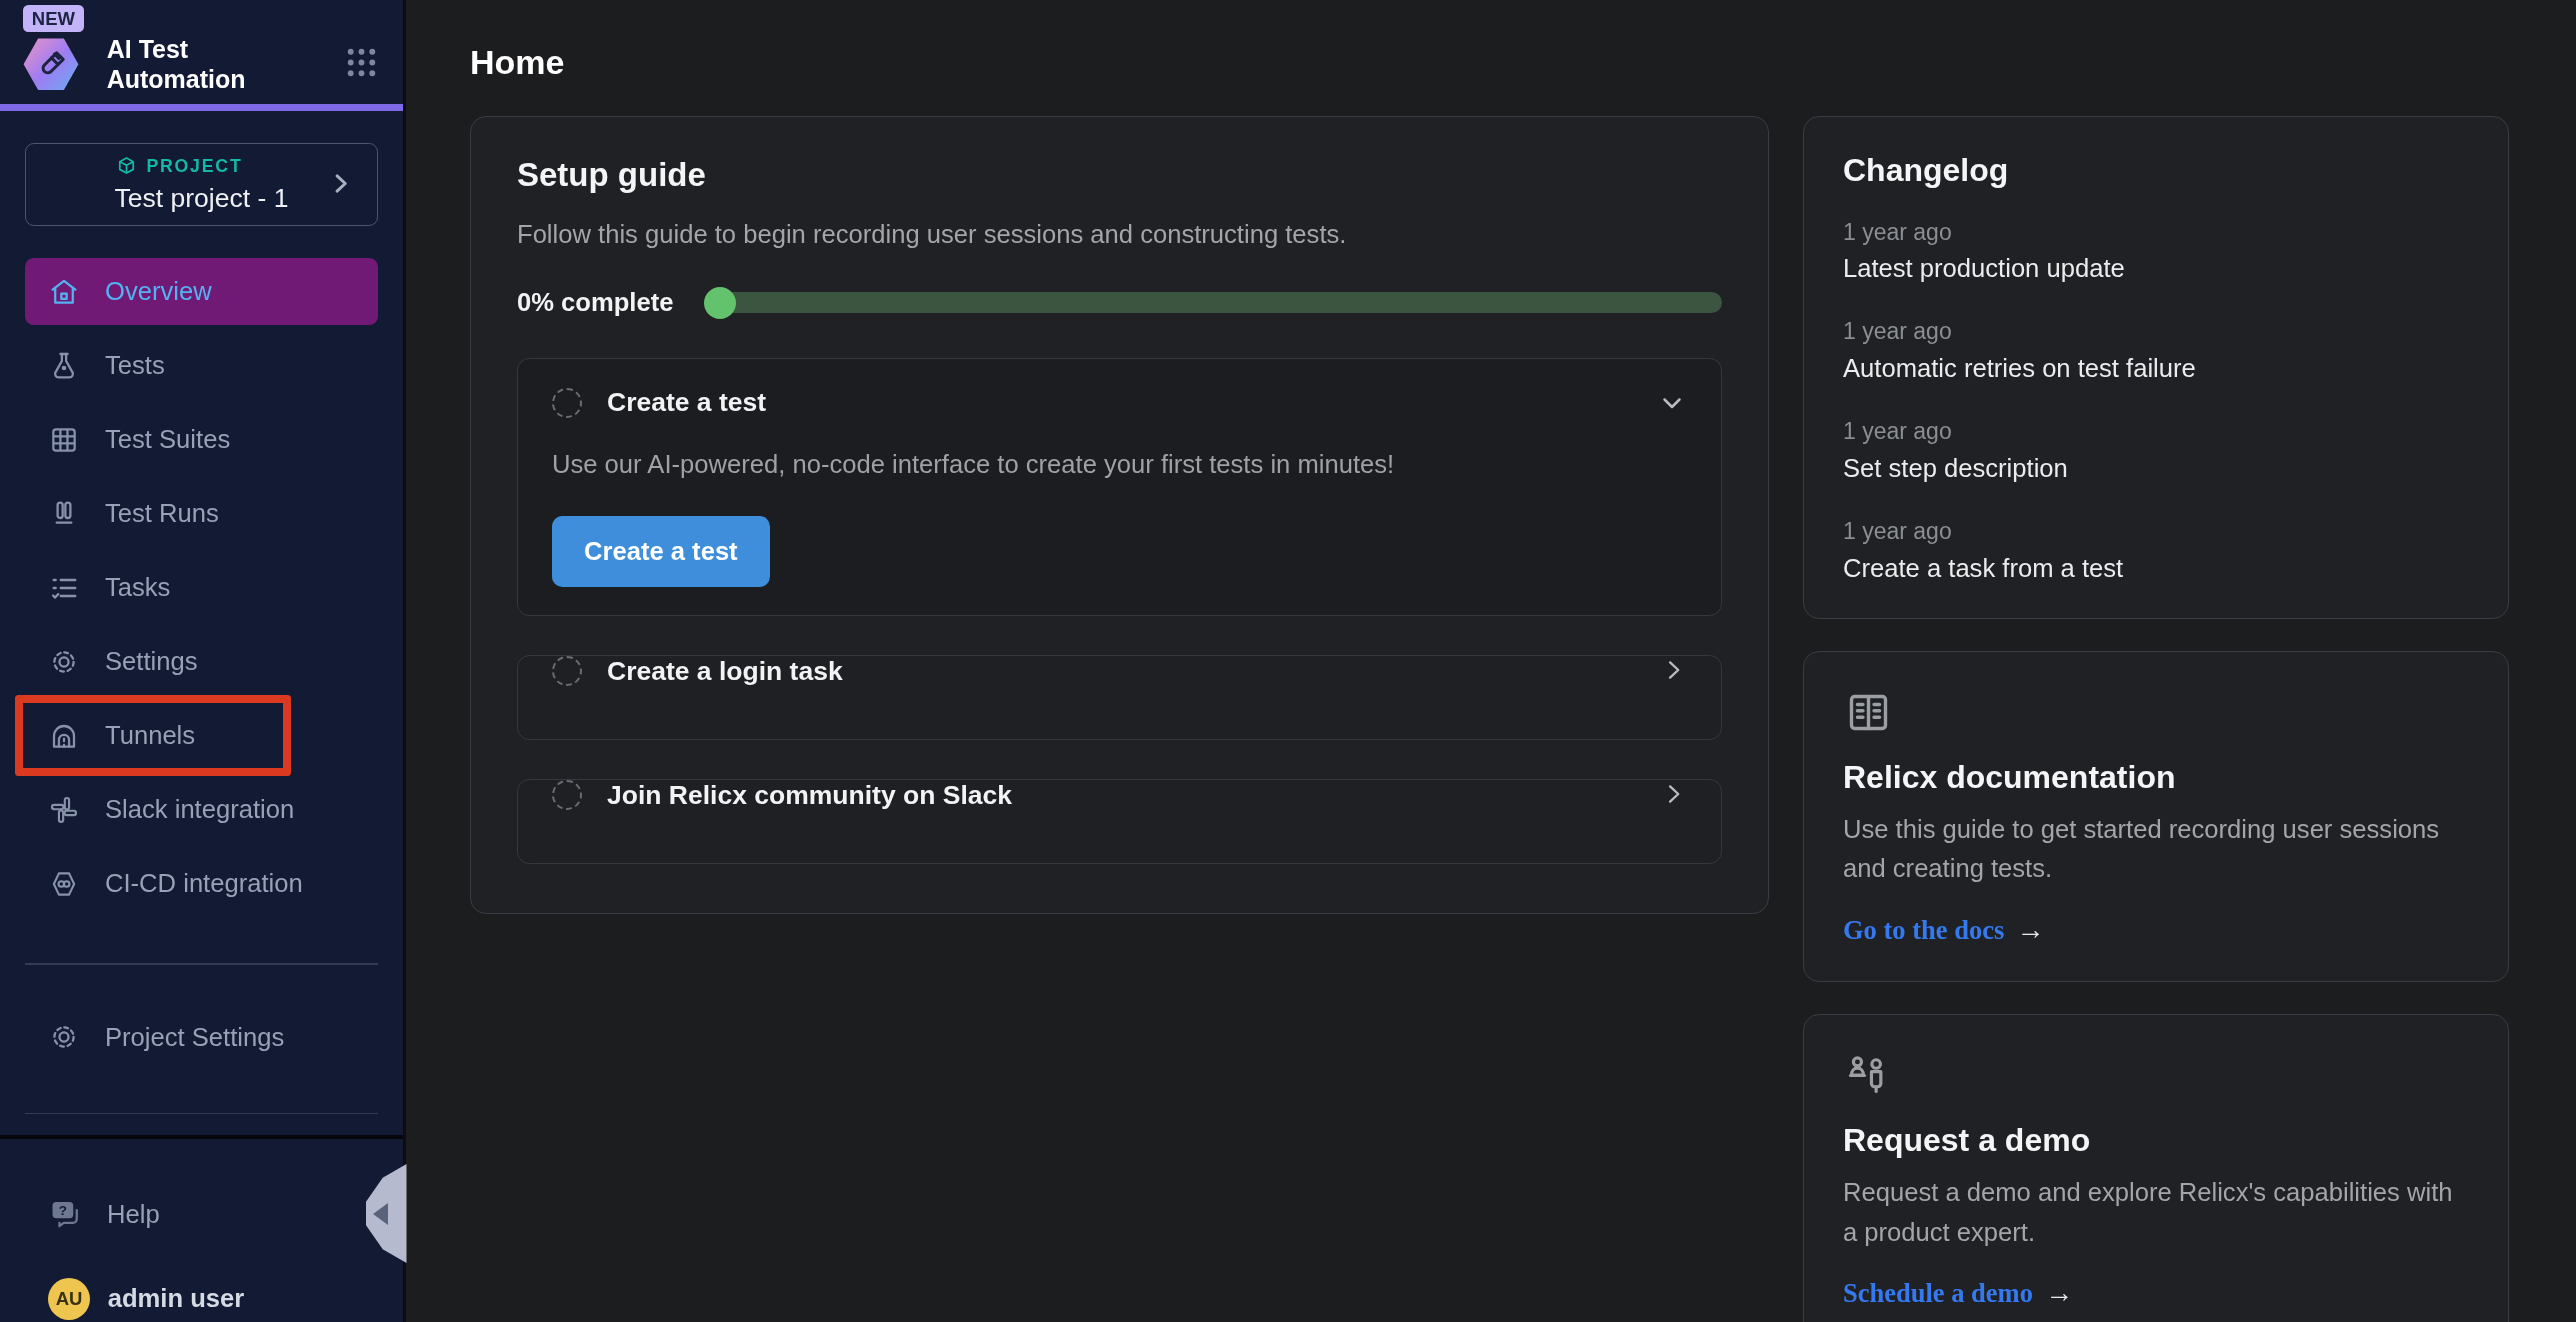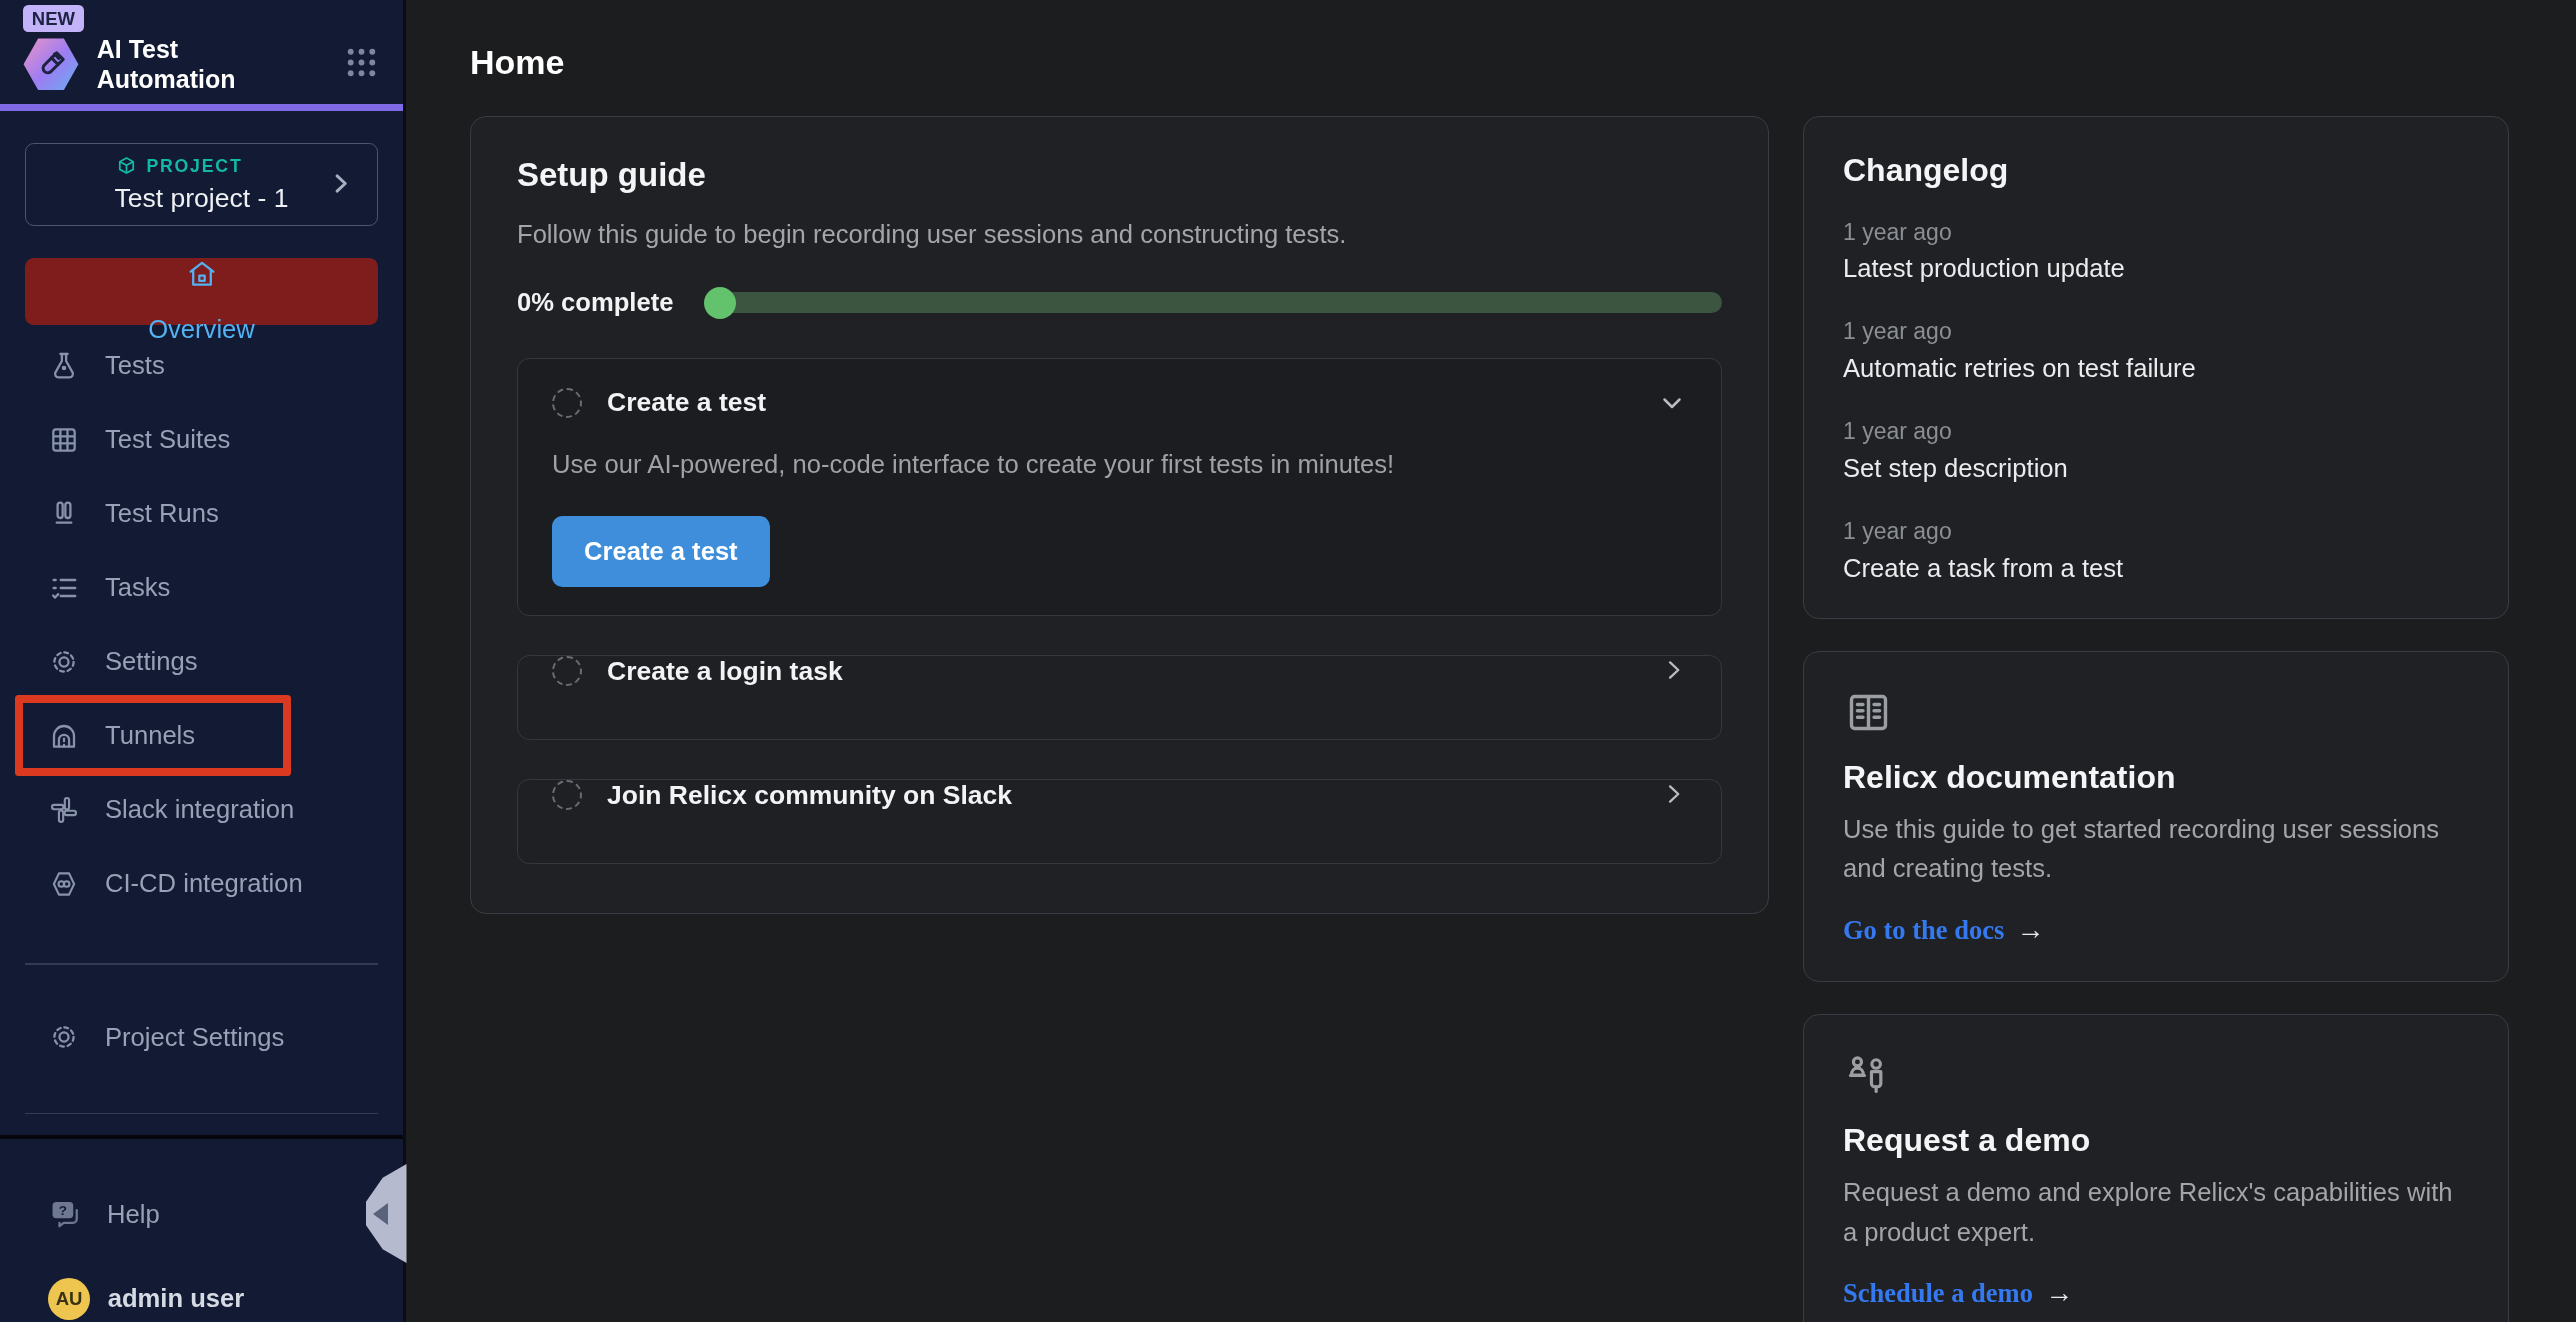--- a/index.html
+++ b/index.html
@@ -16,21 +16,21 @@
     width: 406px; min-width: 406px; height: 100%;
     background: #121b33; position: relative;
     border-right: 3.5px solid #0b0d12;
     display: flex; flex-direction: column;
   }
   .logo-block { padding: 5.3px 23px 0 23px; border-bottom: 7px solid #8069e6; height: 117px; }
   .new-badge {
     display: inline-block; background: #c3b4fa; color: #1d2442;
     font-size: 18.5px; font-weight: bold; padding: 2.6px 8.8px; border-radius: 5.3px;
   }
-  .logo-row { display: flex; align-items: center; margin-top: 1.8px; }
+  .logo-row { display: flex; align-items: center; margin-top: 1.8px; gap: 10px; }
   .hexlogo {
     width: 56px; height: 56px; flex: none;
     background: linear-gradient(135deg, #ef95c4 0%, #9d7df2 52%, #67aef2 100%);
     clip-path: polygon(27% 4%, 73% 4%, 99% 50%, 73% 96%, 27% 96%, 1% 50%);
     display: flex; align-items: center; justify-content: center;
   }
   .hexlogo svg { width: 35px; height: 35px; }
   .app-title { font-size: 25px; font-weight: bold; color: #ffffff; line-height: 1.2; margin-left: 17.7px; width: 150px; }
   .apps-grid { margin-left: auto; color: #7d87a1; }
   .project-box {
@@ -44,21 +44,21 @@
   .project-label { font-size: 17.7px; font-weight: bold; letter-spacing: 1.8px; }
   .project-name { font-size: 26.5px; color: #eef0f4; margin-top: 5.3px; }
   .project-chevron { position: absolute; right: 23px; top: 50%; transform: translateY(-50%); color: #a7aec0; }
   .nav { padding: 8.8px 25px 0 25px; }
   .nav-item {
     height: 67px; margin-bottom: 7px; border-radius: 8.8px;
     display: flex; align-items: center; gap: 25px; padding: 0 23px;
     color: #98a1b6; font-size: 25.6px; cursor: pointer; position: relative;
   }
   .nav-item .ic { color: #8893aa; display: flex; }
-  .nav-item.active { background: #7f1d1d; color: #54b1f2; flex-direction: column; }
+  .nav-item.active { background: #701a75; color: #54b1f2; }
   .nav-item.active .ic { color: #54b1f2; }
   .annotation-box {
     position: absolute; left: -9.7px; top: -7px; width: 276px; height: 81px;
     border: 8px solid #dc3a20; border-radius: 3.5px; pointer-events: none;
   }
   .side-divider { height: 1.8px; background: #323c55; margin: 39px 25px; }
   .side-divider.second { margin: 35px 25px 21px 25px; }
   .black-line { height: 3.5px; background: #05070c; width: 100%; }
   .help-item { margin-top: 42px; }
   .user-row { display: flex; align-items: center; gap: 17.7px; padding: 0 48px; margin-top: 21px; height: 49px; }

